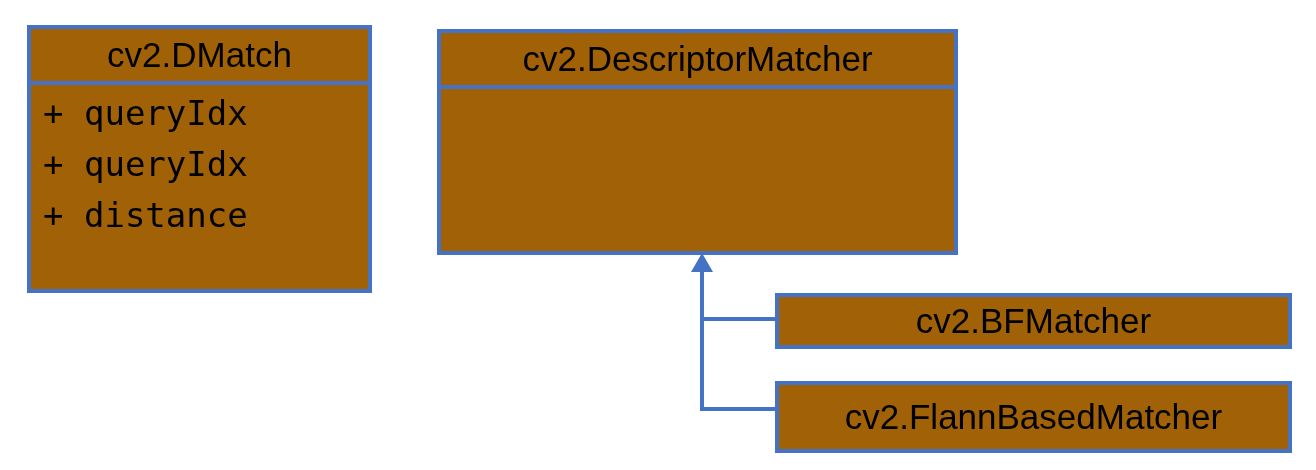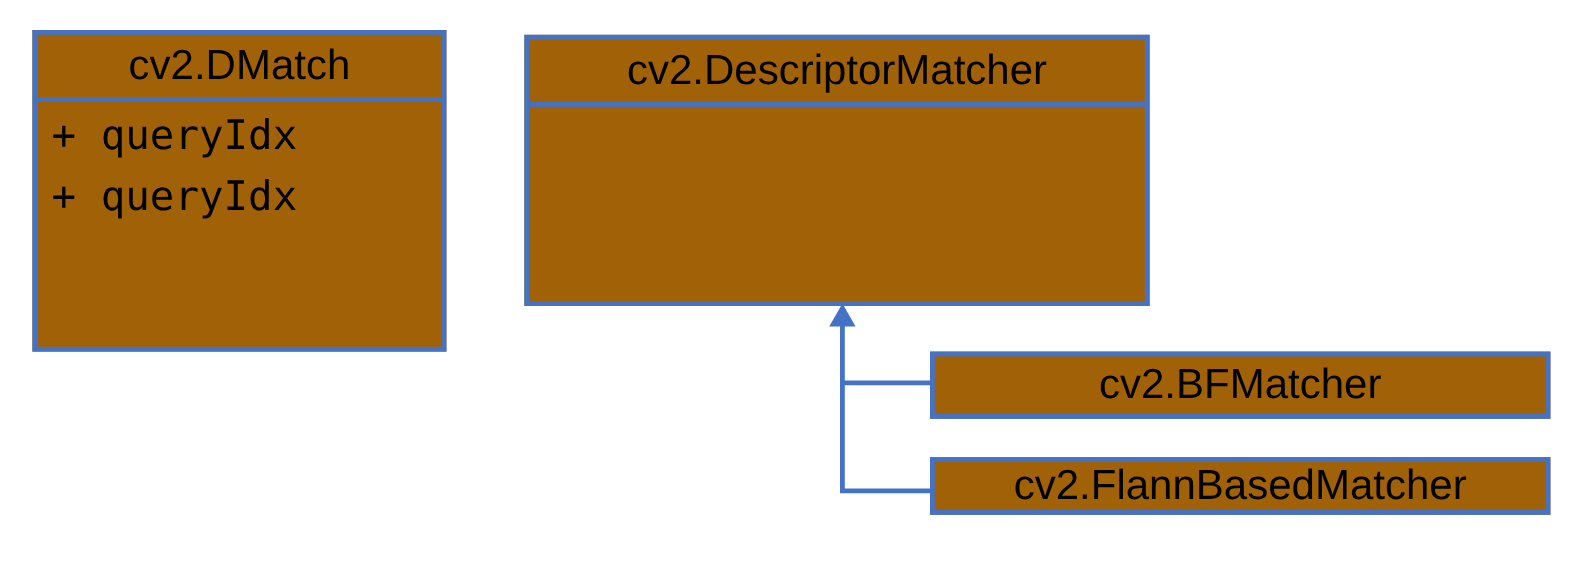--- a/index.html
+++ b/index.html
@@ -44,35 +44,36 @@
     line-height: 51px;
   }
   .member.sans {
     font-family: "Liberation Sans", sans-serif;
     font-size: 35px;
     line-height: 54px;
   }
   #box-dmatch     { left: 27px;  top: 25px;  width: 345px; height: 268px; }
   #box-descriptor { left: 437px; top: 29px;  width: 521px; height: 226px; }
   #box-bf         { left: 775px; top: 293px; width: 517px; height: 56px; }
-  #box-flann      { left: 775px; top: 381px; width: 517px; height: 48px; }
+  #box-flann      { left: 775px; top: 381px; width: 517px; height: 72px; }
   svg.connector {
     position: absolute;
     left: 0; top: 0;
     pointer-events: none;
   }
 </style>
 </head>
 <body>
 
 <div class="uml-box" id="box-dmatch">
   <div class="uml-title with-separator">cv2.DMatch</div>
   <div class="uml-body">
     <div class="member mono">+ queryIdx</div>
     <div class="member mono">+ queryIdx</div>
+    <div class="member mono">+ distance</div>
   </div>
 </div>
 
 <div class="uml-box" id="box-descriptor">
   <div class="uml-title with-separator">cv2.DescriptorMatcher</div>
   <div class="uml-body">
   </div>
 </div>
 
 <svg class="connector" width="1316" height="470" viewBox="0 0 1316 470">

